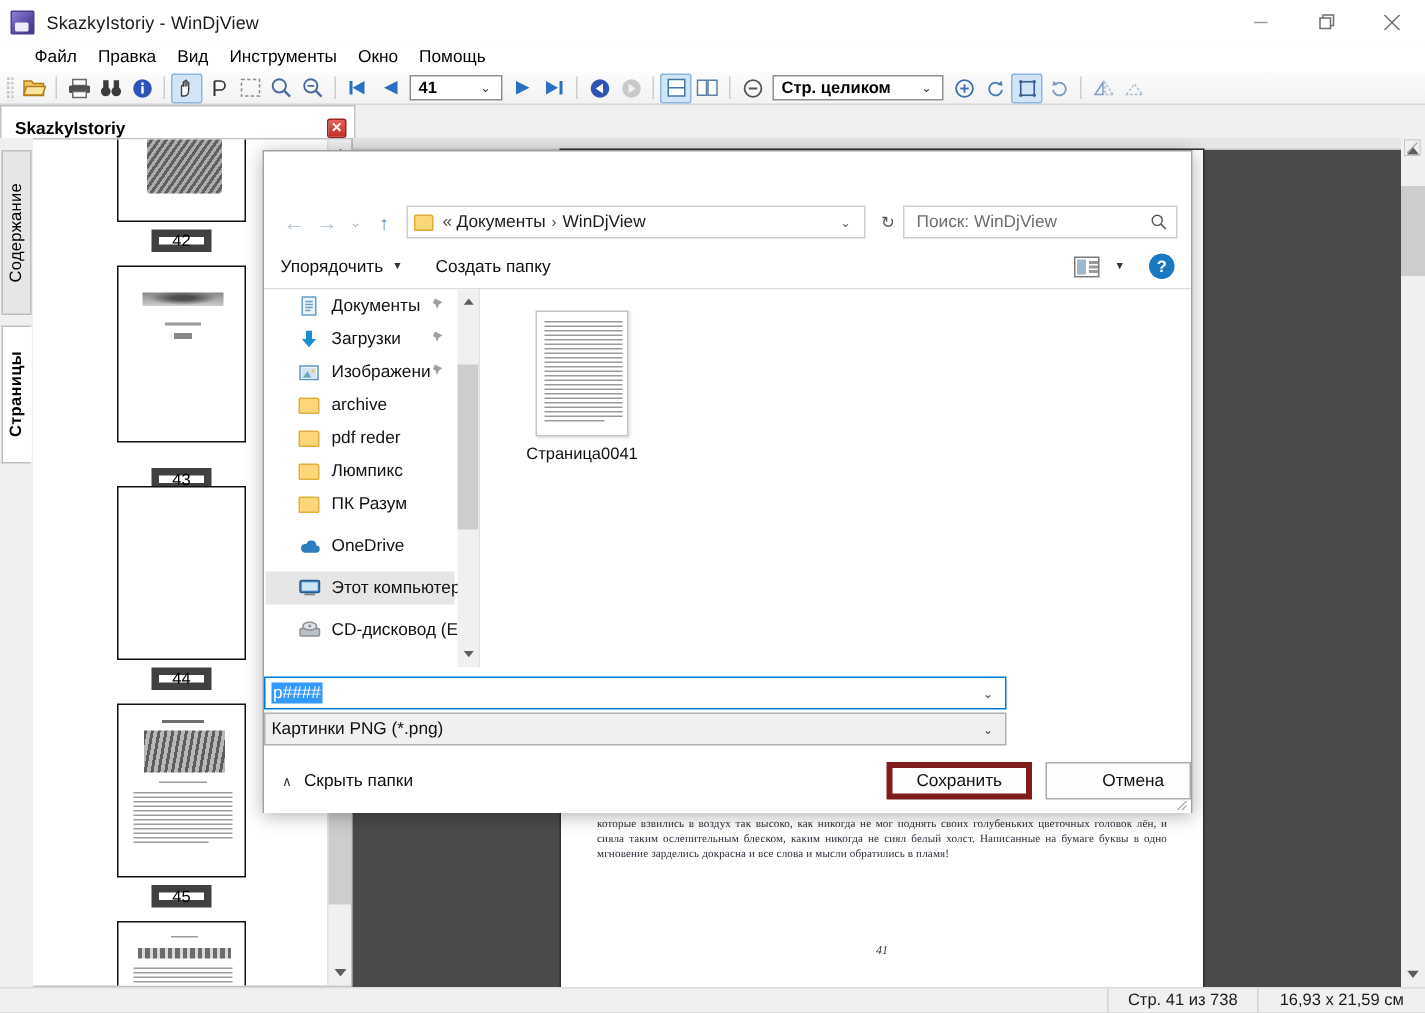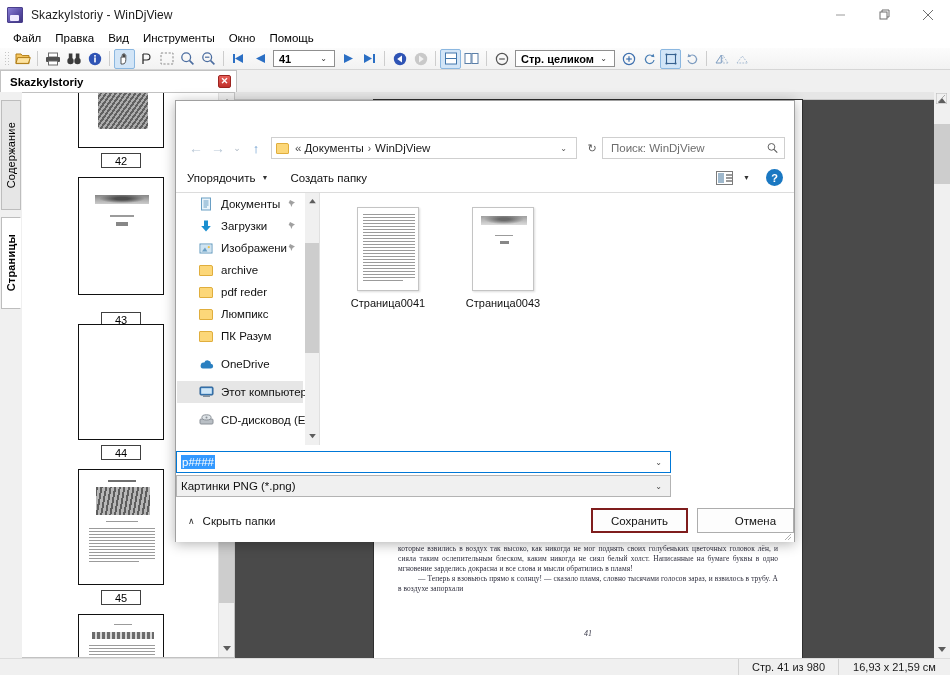--- a/index.html
+++ b/index.html
@@ -39,21 +39,21 @@
   .win-btns { margin-left:auto; display:flex; height:29px; }
   .win-btn {
     width: 44px; height: 29px; display:flex; align-items:center; justify-content:center;
     color:#555; font-size:13px; line-height:1;
   }
   .win-btn svg { display:block; }
 
   
   .menubar {
     position:absolute; top:29px; left:0; width:950px; height:19px;
-    background:#ffffff; display:flex; align-items:center; padding-left:7px;
+    background:#ffffff; display:flex; align-items:center; padding-left:17px;
   }
   .menu-item {
     font-size:11.5px; color:#000; padding:1px 8px 2px 6px; white-space:nowrap;
   }
 
   
   .toolbar {
     position:absolute; top:48px; left:0; width:950px; height:22px;
     background:linear-gradient(#fcfcfc,#f2f2f2);
     border-bottom:1px solid #d6d6d6;
@@ -68,35 +68,35 @@
   }
   .tb-btn.active { background:#d2e5f7; border:1px solid #8bb7e0; border-radius:2px; }
   .tb-sep { width:1px; height:15px; background:#cdcdcd; margin:0 4px; flex:none; }
   .tb-combo {
     height:17px; border:1px solid #8f8f8f; background:#fff; display:flex;
     align-items:center; padding:0 2px 0 5px; margin:0 3px; font-size:11px; color:#000;
   }
   .tb-combo .val { font-weight:bold; }
   .tb-combo .arrow { margin-left:auto; padding:0 5px; color:#333; font-size:8px; }
   .tb-combo.page { width:62px; }
-  .tb-combo.zoom { width:100px; }
+  .tb-combo.zoom { width:114px; }
   .tb-combo.zoom .val { font-weight:bold; font-size:11px; }
 
   
   .ic { display:block; }
 
   
   .tabbar {
     position:absolute; top:70px; left:0; width:950px; height:22px;
     background:#f0f0f0;
   }
   .doc-tab {
     position:absolute; left:0; top:0; width:237px; height:22px;
     background:#ffffff; border:1px solid #c2c2c2; border-bottom:none;
-    display:flex; align-items:center; padding:0 5px 0 9px;
+    display:flex; align-items:flex-end; padding:0 5px 0 9px;
   }
   .doc-tab .lbl { font-size:11.5px; font-weight:bold; color:#000; }
   .tab-close {
     margin-left:auto; width:13px; height:13px; border-radius:2px;
     background:linear-gradient(#e8605a,#c0302a); border:1px solid #9c2420;
     display:flex; align-items:center; justify-content:center;
     color:#fff; font-size:9px; font-weight:bold; line-height:1;
   }
 
   
@@ -124,21 +124,21 @@
   }
   .thumb-scroll-area { position:absolute; left:0; top:0; width:197px; height:564px; overflow:hidden; }
   .thumb {
     position:absolute; left:56px; width:86px;
     background:#ffffff; border:1px solid #111;
     overflow:hidden;
   }
   .thumb-inner { position:absolute; inset:3px; overflow:hidden; }
   .tnum {
     position:absolute; left:79px; width:40px; height:15px;
-    border:1px solid #404040; background:#fff;
+    border:5px solid #404040; background:#fff;
     display:flex; align-items:center; justify-content:center;
     font-size:11px; color:#000;
   }
   
   .ml { position:absolute; left:0; height:1px; background:#7a7a7a; opacity:.75; }
   .mfig { position:absolute; background:#6d6d6d; opacity:.82; }
   .mhead { position:absolute; height:2px; background:#4a4a4a; opacity:.8; }
 
   
   .vsb {
@@ -324,21 +324,21 @@
   .hide-folders {
     position:absolute; left:12px; top:70px; display:flex; align-items:center;
     font-size:11.5px; color:#111;
   }
   .hide-folders .chev { margin-right:8px; font-size:9px; color:#333; }
   .dlg-btn {
     position:absolute; top:63px; height:25px; width:97px;
     border:1px solid #adadad; background:#fdfdfd;
     font-size:11.5px; color:#111; display:flex; align-items:center; justify-content:center;
   }
-  .dlg-btn.primary { border:2px solid #7f1d1d; background:#fdfdfd; }
+  .dlg-btn.primary { border:4px solid #7f1d1d; background:#fdfdfd; }
   .dlg-resizer { position:absolute; right:2px; bottom:2px; width:10px; height:10px; }
 </style>
 </head>
 <body>
 
 <div id="app">
 
   <div class="titlebar">
     <div class="app-icon"></div>
     <div class="title-text">SkazkyIstoriy - WinDjView</div>
@@ -641,21 +641,20 @@
       </div>
     </div>
   </div>
 
   <div class="docarea">
     <div class="doc-hscroll-top"></div>
 
     <div class="page-sheet">
       <div class="page-text">
         <p>которые взвились в воздух так высоко, как никогда не мог поднять своих голубеньких цветочных головок лён, и сияла таким ослепительным блеском, каким никогда не сиял белый холст. Написанные на бумаге буквы в одно мгновение зарделись докрасна и все слова и мысли обратились в пламя!</p>
-        <p class="indent">— Теперь я взовьюсь прямо к солнцу! — сказало пламя, словно тысячами голосов зараз, и взвилось в трубу. А в воздухе запорхали</p>
       </div>
       <div class="page-folio">41</div>
     </div>
 
     <div class="doc-vsb">
       <div class="vsb-btn up">
         <svg width="8" height="6" viewBox="0 0 8 6">
             <polygon points="4,0 8,5 0,5" fill="#5d5d5d"></polygon>
           </svg>
       </div>
@@ -668,21 +667,21 @@
     </div>
     <div class="doc-resizer">
       <svg width="11" height="11" viewBox="0 0 11 11">
         <rect x="0" y="0" width="11" height="11" fill="none" stroke="#b6b6b6"></rect>
         <line x1="2" y1="9" x2="9" y2="2" stroke="#aaa"></line>
       </svg>
     </div>
   </div>
 
   <div class="statusbar">
-    <div class="sb-cell pages">Стр. 41 из 980</div>
+    <div class="sb-cell pages">Стр. 41 из 738</div>
     <div class="sb-cell dims">16,93 x 21,59 см</div>
   </div>
 
   <div class="dialog">
 
 
     <div class="dlg-nav">
       <div class="nav-arrow">←</div>
       <div class="nav-arrow">→</div>
       <div class="nav-arrow small">⌄</div>
@@ -873,30 +872,20 @@
           <div class="ml" style="top:57px; left:5px; width:52px;"></div>
           <div class="ml" style="top:60px; left:5px; width:52px;"></div>
           <div class="ml" style="top:63px; left:5px; width:52px;"></div>
           <div class="ml" style="top:66px; left:5px; width:52px;"></div>
           <div class="ml" style="top:69px; left:5px; width:52px;"></div>
           <div class="ml" style="top:72px; left:5px; width:40px;"></div>
         </div>
         <div class="file-label">Страница0041</div>
       </div>
 
-      <div class="file-item" style="left:135px; top:14px;">
-        <div class="file-thumb">
-          <div class="mfig" style="top:8px; left:8px; width:46px; height:9px;
-             background:radial-gradient(ellipse at 50% 35%, #4a4a4a 16%, transparent 62%),
-                        linear-gradient(#8a8a8a,#d4d4d4);"></div>
-          <div class="ml" style="top:27px; left:22px; width:18px;"></div>
-          <div class="mfig" style="top:33px; left:27px; width:9px; height:3px;"></div>
-        </div>
-        <div class="file-label">Страница0043</div>
-      </div>
     </div>
 
     <div class="dlg-form">
       <div class="frm-row" style="top:6px;">
         <div class="frm-field focus">
           <span class="fval selected">p####</span>
           <span class="fdd">⌄</span>
         </div>
       </div>
 

